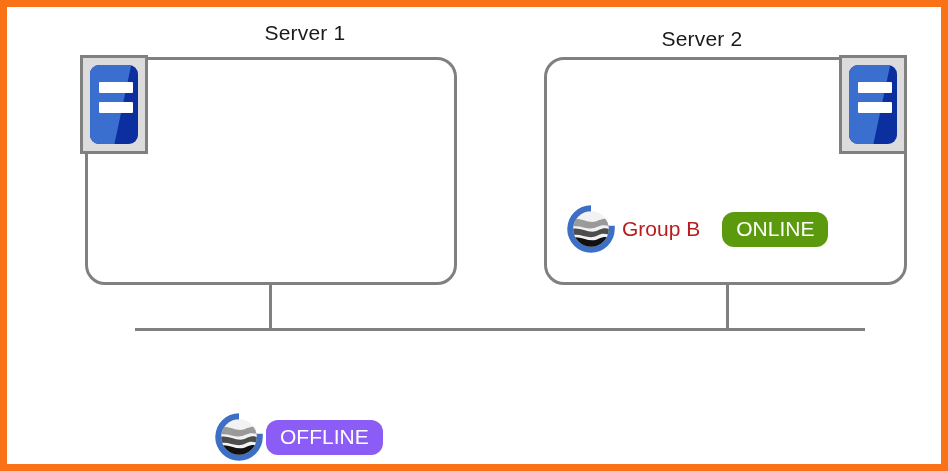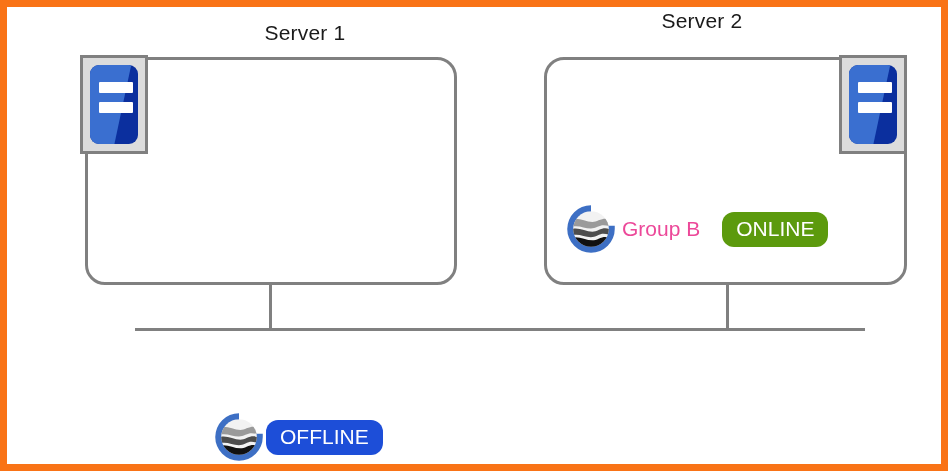--- a/index.html
+++ b/index.html
@@ -101,51 +101,51 @@
     white-space: nowrap;
   }
   .group-logo {
     width: 54px;
     height: 54px;
     flex: 0 0 54px;
     display: block;
   }
   .group-label {
     font-size: 21px;
-    color: #ec4899;
+    color: #b91c1c;
     margin-left: 4px;
     margin-right: 22px;
   }
   .status-badge {
     font-size: 21px;
     color: #ffffff;
     padding: 6px 14px 8px 14px;
     border-radius: 12px;
     line-height: 1;
   }
   .status-online { background: #5c9a0d; }
-  .status-offline { background: #1d4ed8; }
+  .status-offline { background: #8b5cf6; }
 </style>
 </head>
 <body>
 
 <div id="canvas">
 
   <div class="server-title" style="left:178px; top:14px; width:240px;">Server 1</div>
 
   <div class="server-box" style="left:78px; top:50px; width:372px; height:228px;"></div>
 
   <div class="server-icon" style="left:73px; top:48px;">
     <div class="chip">
       <div class="bar b1"></div>
       <div class="bar b2"></div>
     </div>
   </div>
 
-  <div class="server-title" style="left:575px; top:2px; width:240px;">Server 2</div>
+  <div class="server-title" style="left:575px; top:20px; width:240px;">Server 2</div>
 
   <div class="server-box" style="left:537px; top:50px; width:363px; height:228px;"></div>
 
   <div class="server-icon" style="left:832px; top:48px;">
     <div class="chip">
       <div class="bar b1"></div>
       <div class="bar b2"></div>
     </div>
   </div>
 

